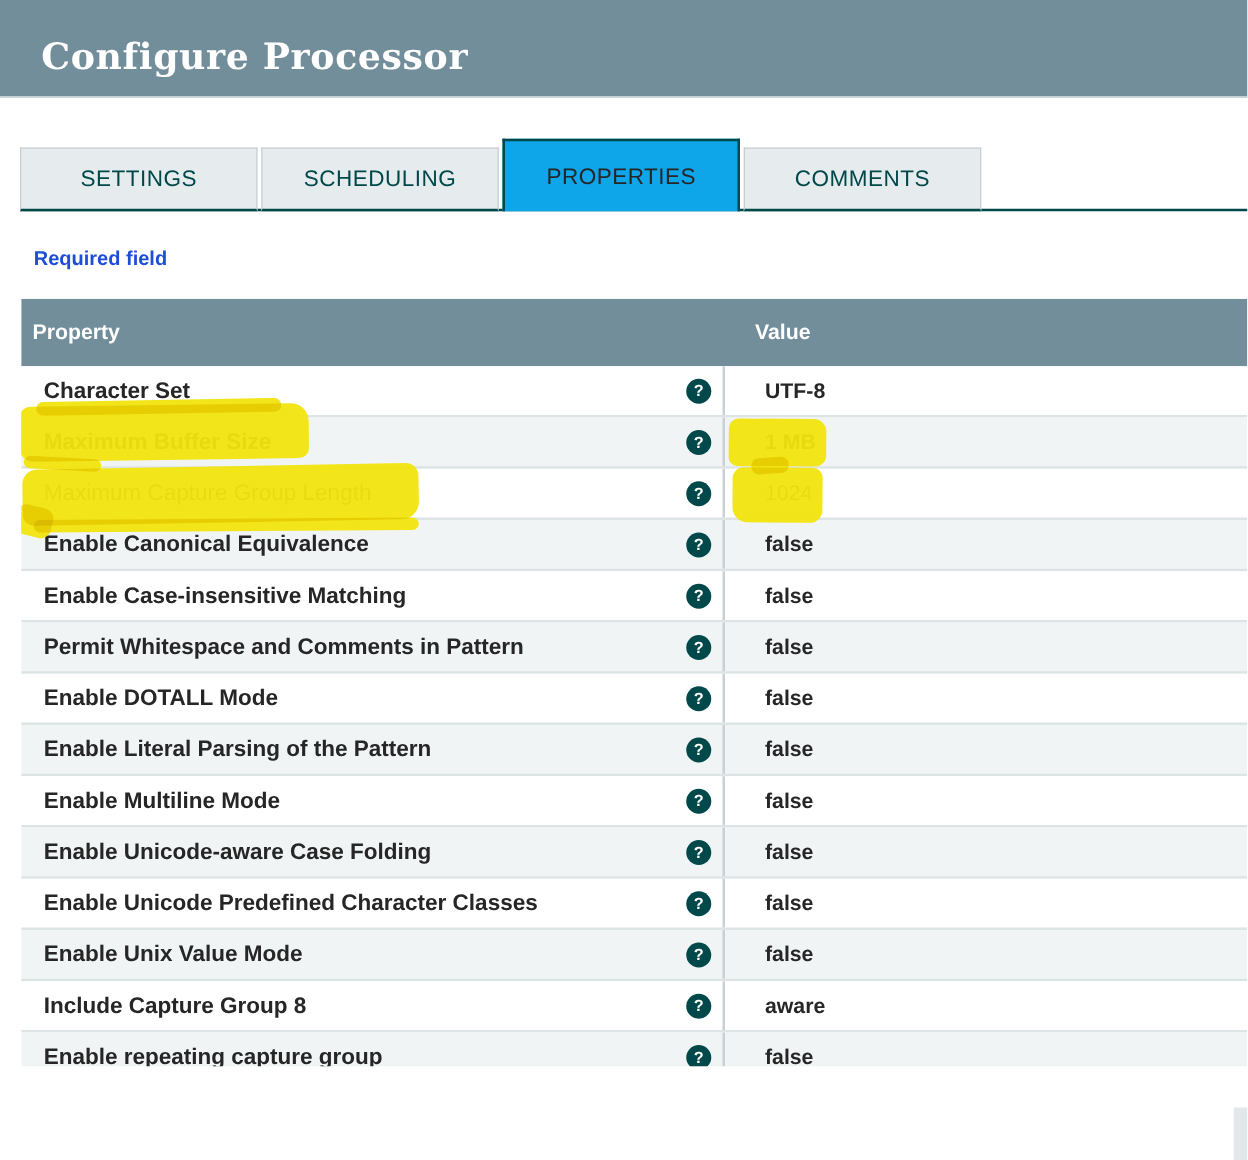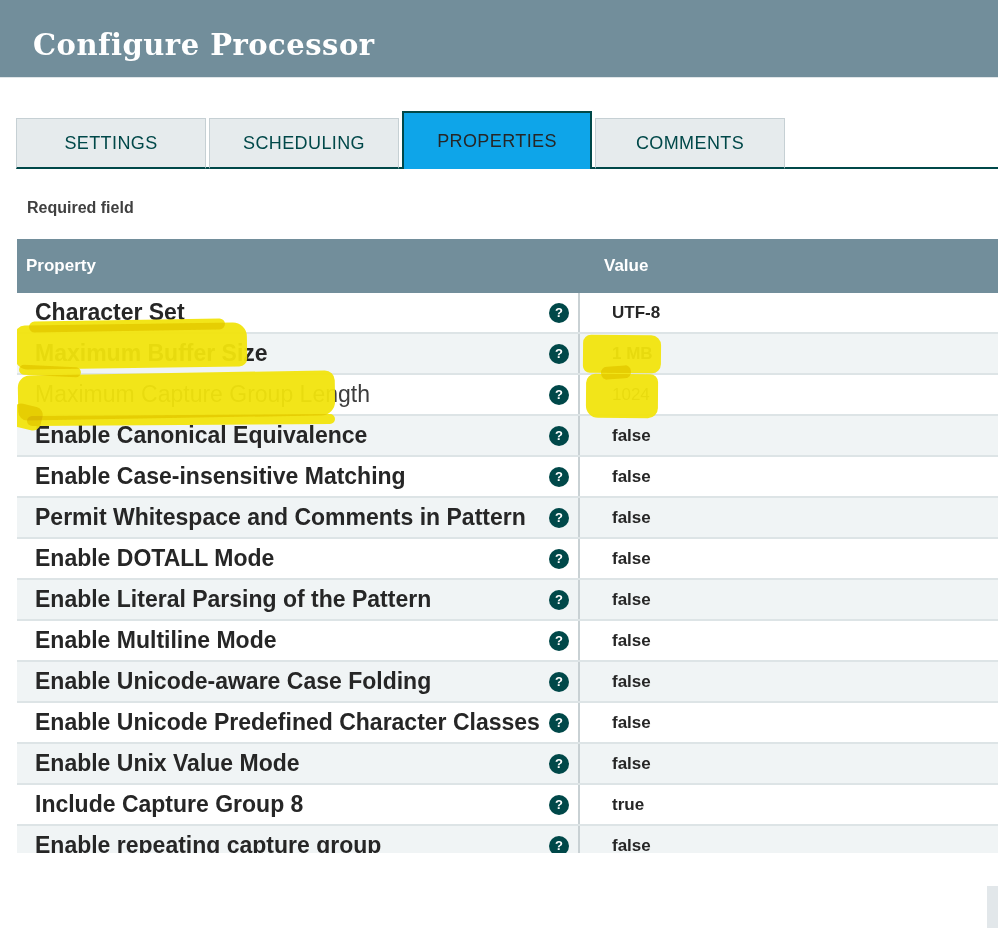--- a/index.html
+++ b/index.html
@@ -53,21 +53,21 @@
   }
   .tab.active {
     height: 58px; background: #0ea5e9;
     border: 2px solid var(--accent); border-bottom: none;
     color: #262626; z-index: 2;
   }
 
   
   .required-label {
     position: absolute; left: 27px; top: 199px;
-    font-size: 16px; font-weight: bold; color: #404040;
+    font-size: 16px; font-weight: bold; color: #1d4ed8;
   }
 
   
   .ptable {
     position: absolute; left: 17px; top: 239px; right: 0; height: 614px;
     overflow: hidden;
   }
   .thead {
     display: flex; height: 54px; background: var(--header);
     color: #ffffff; font-weight: bold; font-size: 17px;
@@ -80,21 +80,21 @@
     display: flex; height: 41px; align-items: stretch;
     background: #ffffff; border-bottom: 2px solid #dde4e6;
     cursor: pointer;
   }
   .trow:nth-child(even) { background: var(--rowalt); }
   .cell-prop {
     width: 563px; display: flex; align-items: center;
     padding-left: 18px; border-right: 2px solid #c9d1d4;
   }
   .pname {
-    flex: 1; font-size: 23px; font-weight: bold; color: #262626;
+    flex: 1; font-size: 18px; font-weight: bold; color: #262626;
     white-space: nowrap; overflow: hidden;
   }
   .pname.normal { font-weight: normal; color: #3d3d3d; }
   .help {
     width: 20px; height: 20px; margin-right: 9px; flex: 0 0 auto;
     background: var(--accent); color: #ffffff; border-radius: 50%;
     font-size: 13px; font-weight: bold;
     display: flex; align-items: center; justify-content: center;
     cursor: pointer;
   }
@@ -238,21 +238,21 @@
       <span class="pname">Enable Unix Value Mode</span>
       <span class="help">?</span>
     </div>
     <div class="cell-val">false</div>
   </div>
       <div class="trow">
     <div class="cell-prop">
       <span class="pname">Include Capture Group 8</span>
       <span class="help">?</span>
     </div>
-    <div class="cell-val">true</div>
+    <div class="cell-val">aware</div>
   </div>
       <div class="trow">
     <div class="cell-prop">
       <span class="pname">Enable repeating capture group</span>
       <span class="help">?</span>
     </div>
     <div class="cell-val">false</div>
   </div>
     </div>
 

